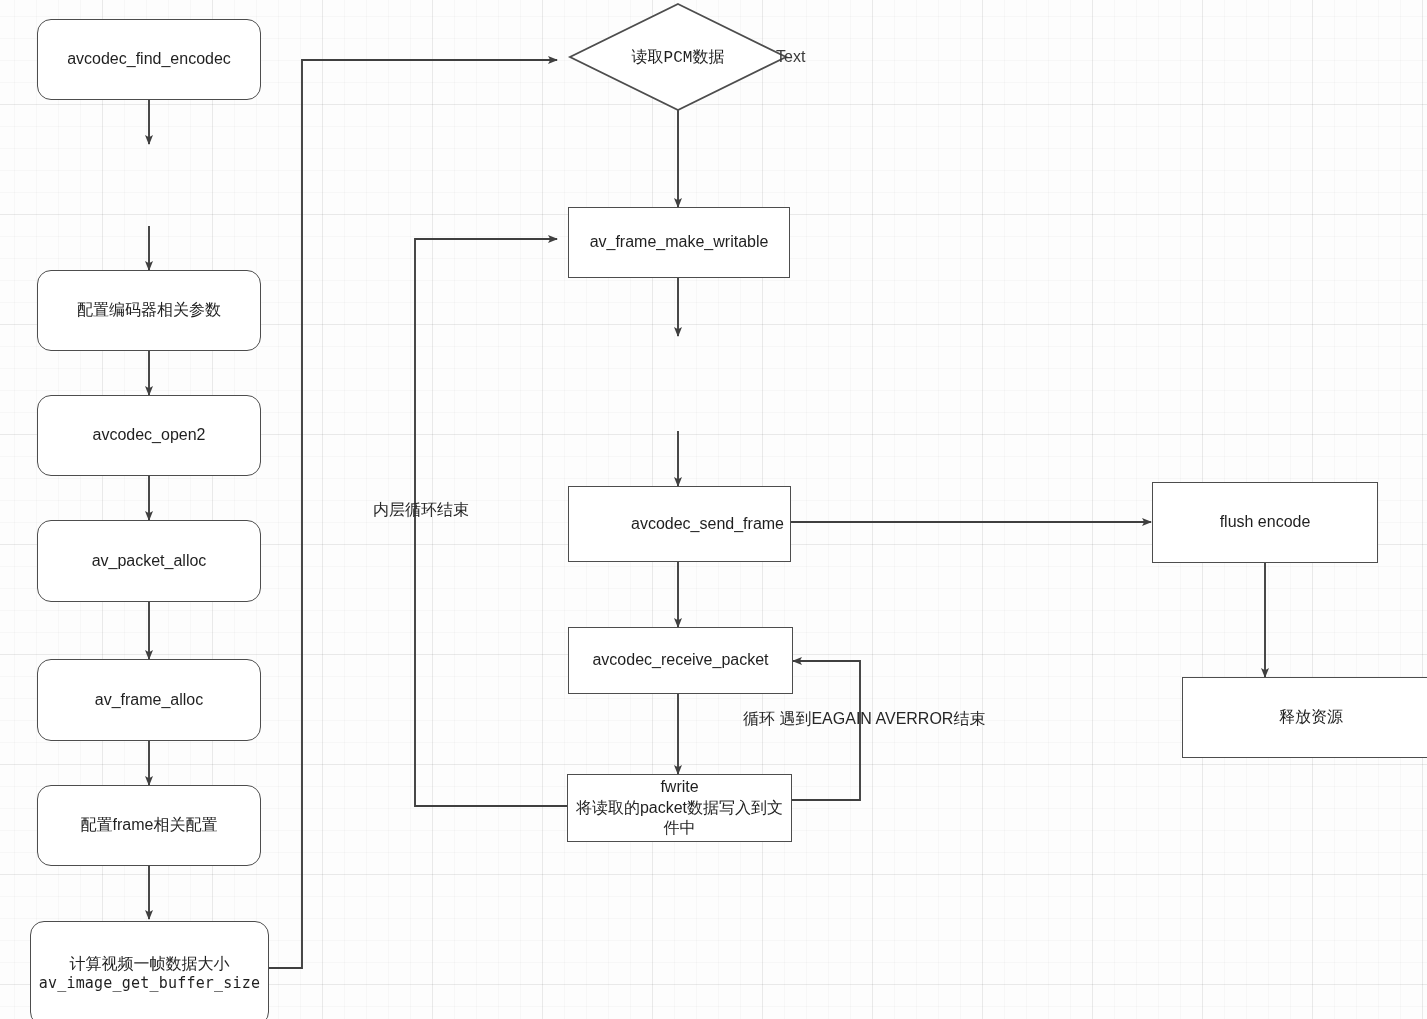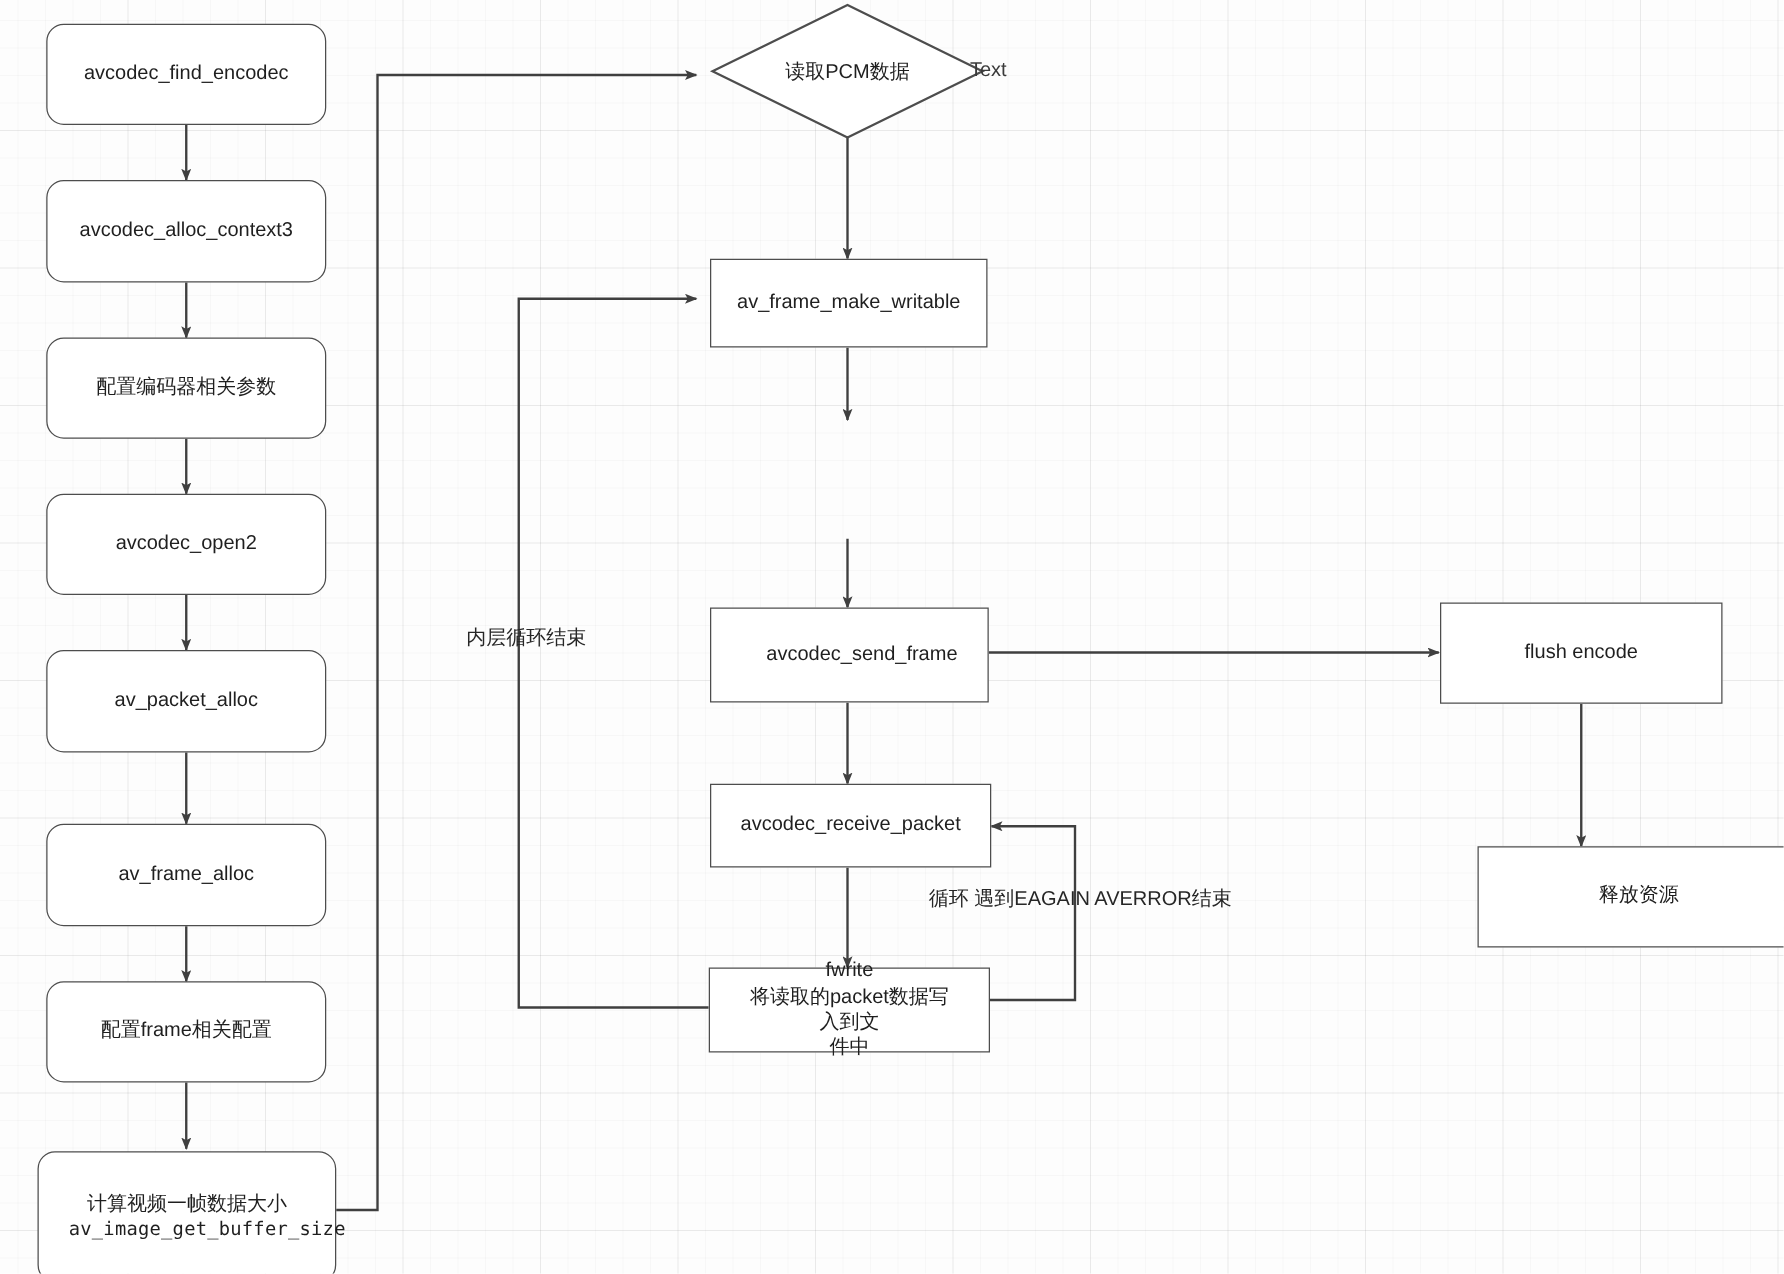--- a/index.html
+++ b/index.html
@@ -31,21 +31,21 @@
     box-sizing: border-box;
     border: 1.6px solid #4d4d4d;
     background: #ffffff;
     display: flex;
     align-items: center;
     justify-content: center;
     text-align: center;
     color: #1f1f1f;
     font-size: 16px;
     line-height: 1.28;
-    padding: 2px 24px;
+    padding: 2px 6px;
   }
   .node.rounded { border-radius: 14px; }
   .node.sharp   { border-radius: 0; }
   .node .lines { width: 100%; }
   .node .ln { display: block; }
   .mono {
     font-family: "DejaVu Sans Mono", "Liberation Mono", monospace;
     font-size: 15px;
     letter-spacing: 0.2px;
   }
@@ -135,23 +135,20 @@
       <path d="M567,806 L415,806 L415,239 L557,239" marker-end="url(#arrow)"></path>
     </g>
 
     <polygon points="678,4 786,57 678,110 570,57" fill="#ffffff" stroke="#4d4d4d" stroke-width="1.8"></polygon>
   </svg>
 
   <div class="node rounded" style="left:37px; top:19px; width:224px; height:81px;">
     <span>avcodec_find_encodec</span>
   </div>
 
-  <div class="node rounded" style="left:37px; top:144px; width:224px; height:82px;">
-    <span>avcodec_alloc_context3</span>
-  </div>
 
   <div class="node rounded" style="left:37px; top:270px; width:224px; height:81px;">
     <span>配置编码器相关参数</span>
   </div>
 
   <div class="node rounded" style="left:37px; top:395px; width:224px; height:81px;">
     <span>avcodec_open2</span>
   </div>
 
   <div class="node rounded" style="left:37px; top:659px; width:224px; height:82px;">
@@ -166,21 +163,21 @@
     <span>配置frame相关配置</span>
   </div>
 
   <div class="node rounded" style="left:30px; top:921px; width:239px; height:105px;">
     <span class="lines">
       <span class="ln">计算视频一帧数据大小</span>
       <span class="ln mono">av_image_get_buffer_size</span>
     </span>
   </div>
 
-  <div class="diamond-wrap" style="left:570px; top:4px; width:216px; height:106px;">
+  <div class="diamond-wrap" style="left:570px; top:4px; width:216px; height:106px;font-family:Liberation Mono, monospace;">
     <div class="diamond-label">读取PCM数据</div>
   </div>
   <div class="side-label" style="left:776px; top:48px;">Text</div>
 
   <div class="node sharp" style="left:568px; top:207px; width:222px; height:71px;">
     <span>av_frame_make_writable</span>
   </div>
 
 
   <div class="node sharp" style="left:568px; top:486px; width:223px; height:76px;justify-content:flex-end;">

